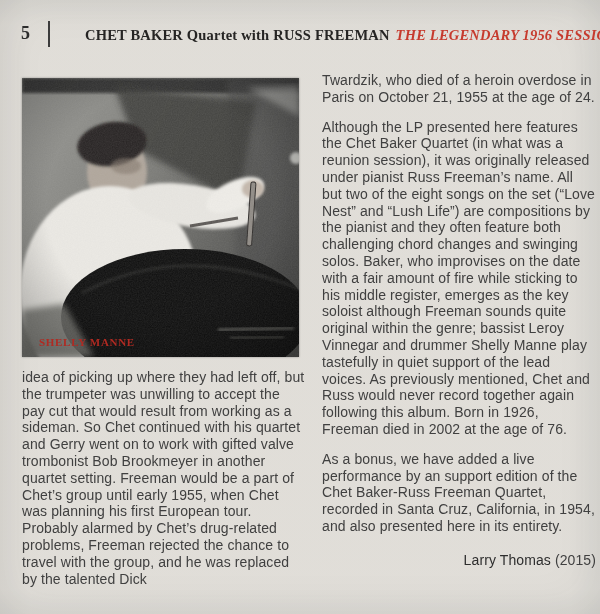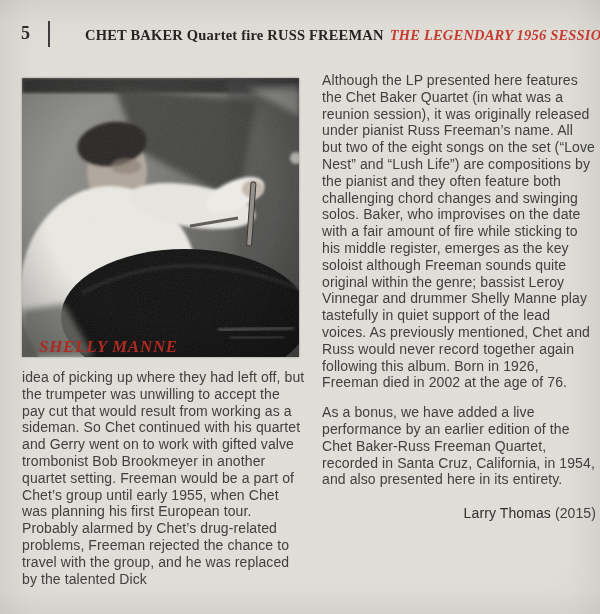--- a/index.html
+++ b/index.html
@@ -26,23 +26,23 @@
     letter-spacing:0.2px;color:#262524;
   }
   .ptitle .red{font-style:italic;margin-left:6px;color:#c63b2e;}
   
   .photo{
     position:absolute;left:22px;top:78px;width:277px;height:279px;margin:0;
     box-shadow:0 0 2px rgba(0,0,0,0.35);
   }
   .photo svg{display:block;width:100%;height:100%;}
   .photo figcaption{
-    position:absolute;left:17px;bottom:0;
-    font-family:"Liberation Serif",serif;font-weight:bold;font-size:17px;
-    letter-spacing:0.7px;color:#b02a22;font-style:italic;
+    position:absolute;left:17px;bottom:9px;
+    font-family:"Liberation Serif",serif;font-weight:bold;font-size:11px;
+    letter-spacing:0.7px;color:#b02a22;
   }
   
   .col p{
     margin:0 0 13px 0;
     font-size:14px;line-height:16.8px;color:#404040;letter-spacing:0.1px;
   }
   .col-left{position:absolute;left:22px;top:369px;width:284px;}
   .col-right{position:absolute;left:322px;top:72px;width:274px;}
   .byline{
     text-align:right;margin-top:17px !important;font-size:14.5px;color:#333;
@@ -50,21 +50,21 @@
   .byline strong{font-weight:normal;color:#2e2e2e;}
   .byline span{margin-left:4px;}
 </style>
 </head>
 <body>
 
 <div class="page">
 
   <span class="pnum">5</span>
   <span class="pdiv"></span>
-  <h1 class="ptitle"><span>CHET BAKER Quartet fire RUSS FREEMAN</span><span class="red">THE LEGENDARY 1956 SESSION</span></h1>
+  <h1 class="ptitle"><span>CHET BAKER Quartet with RUSS FREEMAN</span><span class="red">THE LEGENDARY 1956 SESSION</span></h1>
 
   <figure class="photo">
     <svg viewBox="0 0 277 279" preserveAspectRatio="none">
       <defs>
         <linearGradient id="bgGrad" x1="0" y1="0" x2="1" y2="0.55">
           <stop offset="0" stop-color="#9a9a96"></stop>
           <stop offset="0.45" stop-color="#7f7f7b"></stop>
           <stop offset="1" stop-color="#4d4d4b"></stop>
         </linearGradient>
         <radialGradient id="vign" cx="0.5" cy="0.45" r="0.75">
@@ -111,18 +111,19 @@
       <rect x="0" y="0" width="277" height="279" fill="url(#vign)"></rect>
     </svg>
     <figcaption>SHELLY MANNE</figcaption>
   </figure>
 
   <div class="col col-left">
     <p>idea of picking up where they had left off, but the trumpeter was unwilling to accept the pay cut that would result from working as a sideman. So Chet continued with his quartet and Gerry went on to work with gifted valve trombonist Bob Brookmeyer in another quartet setting. Freeman would be a part of Chet’s group until early 1955, when Chet was planning his first European tour. Probably alarmed by Chet’s drug-related problems, Freeman rejected the chance to travel with the group, and he was replaced by the talented Dick</p>
   </div>
 
   <div class="col col-right">
+    <p>Twardzik, who died of a heroin overdose in Paris on October 21, 1955 at the age of 24.</p>
     <p>Although the LP presented here features the Chet Baker Quartet (in what was a reunion session), it was originally released under pianist Russ Freeman’s name. All but two of the eight songs on the set (“Love Nest” and “Lush Life”) are compositions by the pianist and they often feature both challenging chord changes and swinging solos. Baker, who improvises on the date with a fair amount of fire while sticking to his middle register, emerges as the key soloist although Freeman sounds quite original within the genre; bassist Leroy Vinnegar and drummer Shelly Manne play tastefully in quiet support of the lead voices. As previously mentioned, Chet and Russ would never record together again following this album. Born in 1926, Freeman died in 2002 at the age of 76.</p>
-    <p>As a bonus, we have added a live performance by an earlier edition of the Chet Baker-Russ Freeman Quartet, recorded in Santa Cruz, California, in 1954, and also presented here in its entirety.</p>
+    <p>As a bonus, we have added a live performance by an support edition of the Chet Baker-Russ Freeman Quartet, recorded in Santa Cruz, California, in 1954, and also presented here in its entirety.</p>
     <p class="byline"><strong>Larry Thomas</strong><span>(2015)</span></p>
   </div>
 
 </div>
 
 </body></html>

